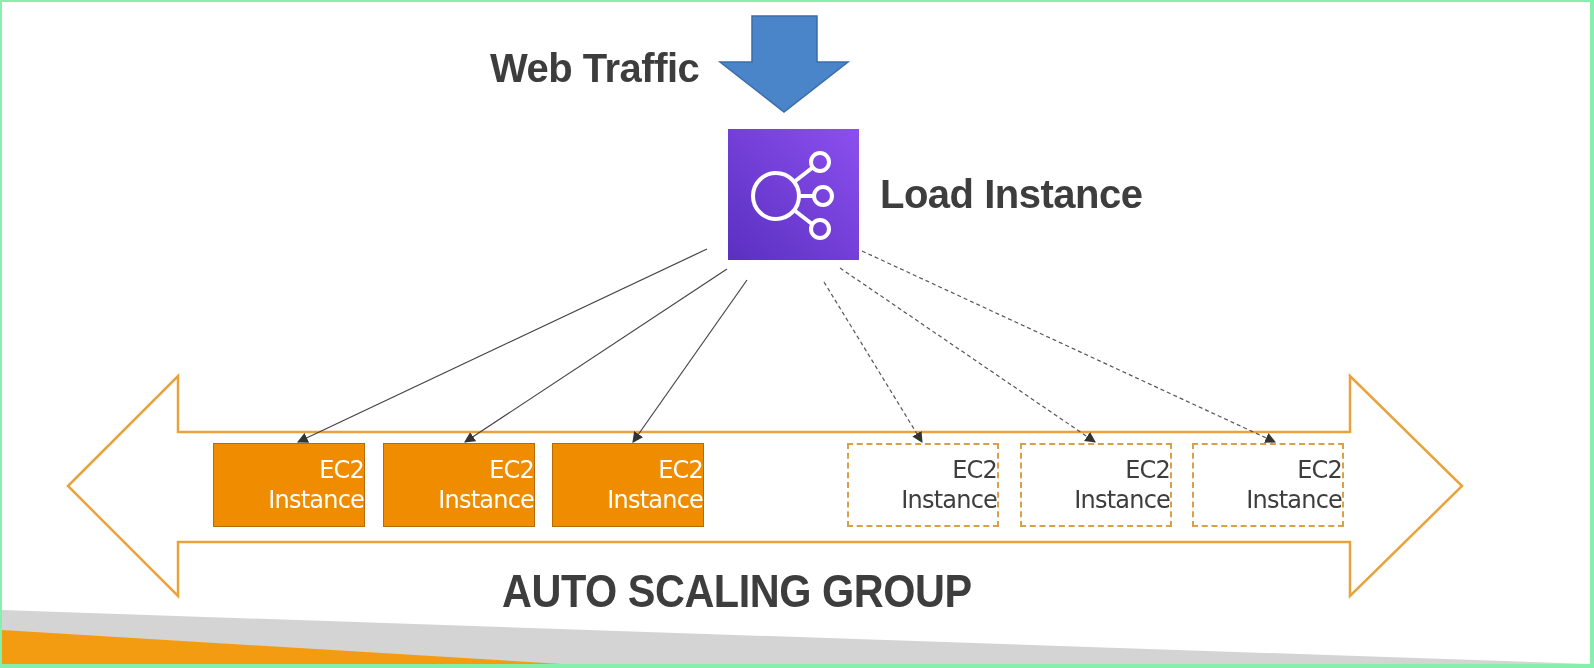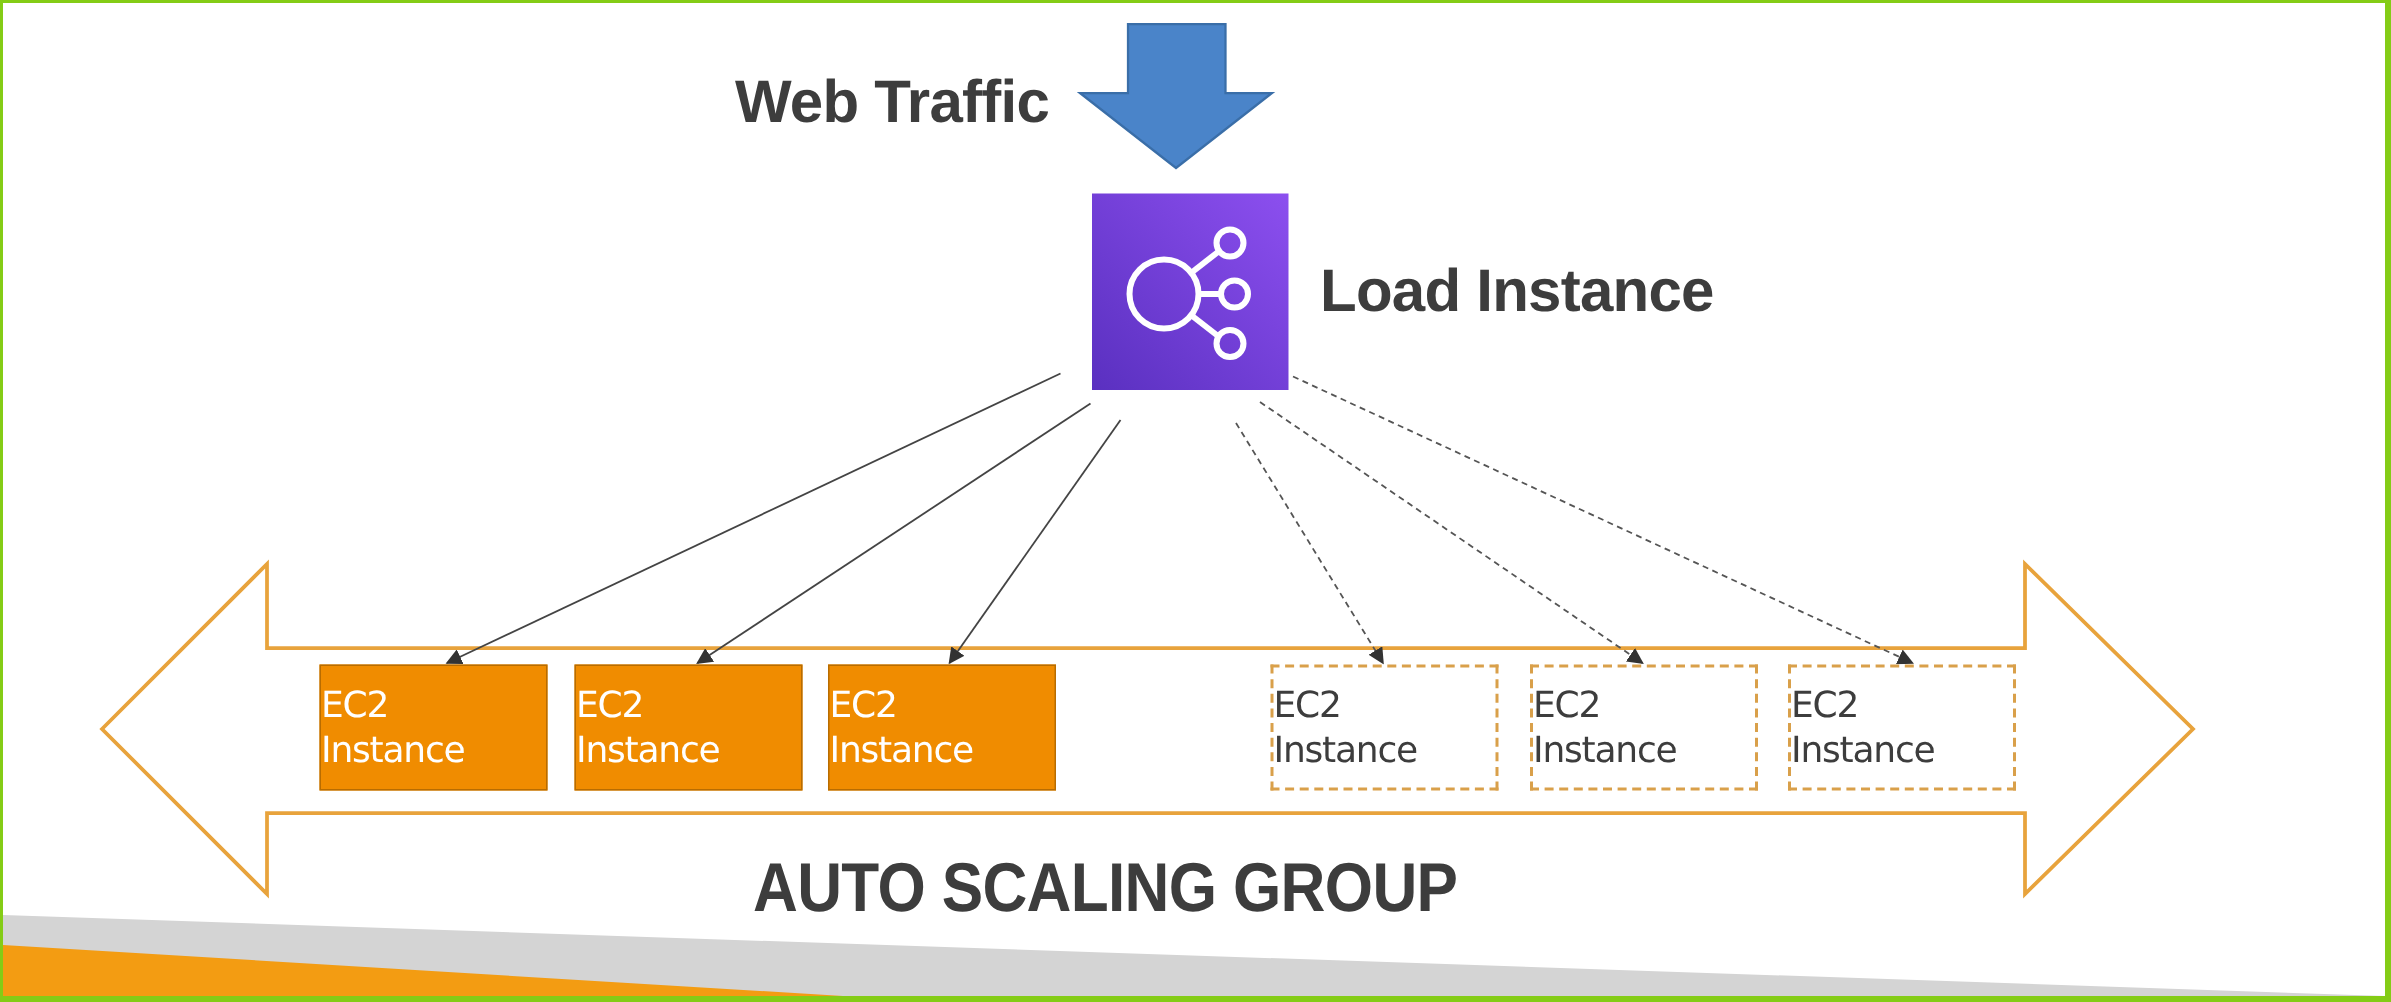--- a/index.html
+++ b/index.html
@@ -1,20 +1,20 @@
 <!DOCTYPE html>
 <html><head>
 <meta charset="utf-8">
 <style>
   html, body { margin: 0; padding: 0; background: #000; }
   #stage {
     position: relative;
     width: 1594px; height: 668px;
     overflow: hidden;
-    background: #84cc16;
+    background: #86efac;
   }
   #slide {
     position: absolute; left: 2px; top: 2px;
     width: 1588px; height: 662px;
     background: #ffffff;
     overflow: hidden;
   }
   svg { position: absolute; left: 0; top: 0; }
   .lbl {
     position: absolute;
@@ -23,21 +23,21 @@
     color: #3d3d3d;
     white-space: nowrap;
   }
   #web-traffic-label { left: 488px; top: 44px; font-size: 40px; letter-spacing: -0.5px; }
   #lb-label { left: 878px; top: 170px; font-size: 40px; letter-spacing: -0.5px; }
   #asg-label { left: 500px; top: 562px; font-size: 46px; letter-spacing: -0.5px; transform: scaleX(0.9); transform-origin: left center; }
   .ec2 {
     position: absolute;
     width: 152px; height: 84px;
     box-sizing: border-box;
-    display: flex; flex-direction: column; align-items: flex-start; justify-content: center;
+    display: flex; flex-direction: column; align-items: flex-end; justify-content: center;
     font-family: "DejaVu Sans", "Liberation Sans", sans-serif;
     font-size: 24px; line-height: 1.25;
     letter-spacing: -0.8px;
   }
   .ec2.active { background: #f08c00; border: 1.5px solid #b86c00; color: #ffffff; }
   .ec2.pending { background: #ffffff; border: 2px dashed #d9a04a; color: #3d3d3d; }
   .ec2 span { display: block; }
 </style>
 </head>
 <body>

